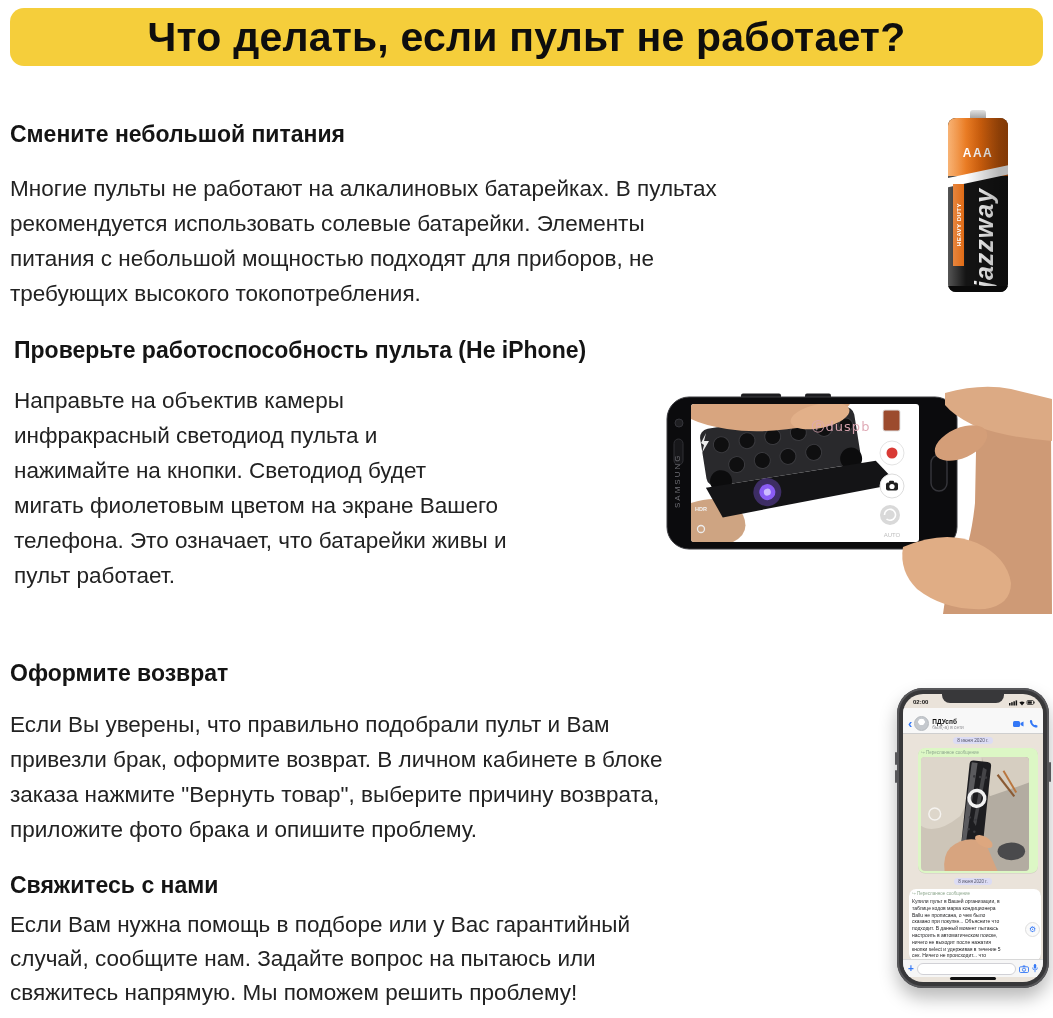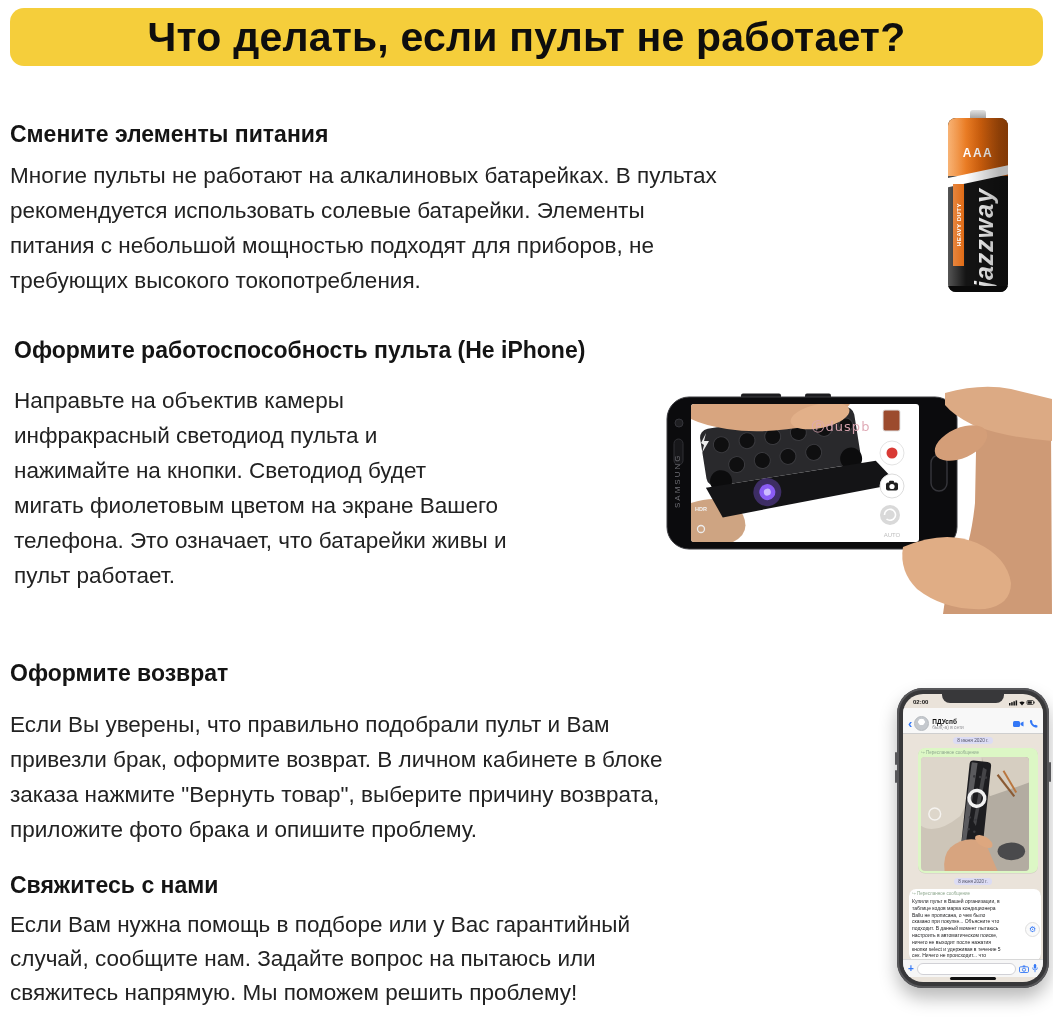--- a/index.html
+++ b/index.html
@@ -14,21 +14,21 @@
     position:absolute;left:10px;top:8px;width:1033px;height:58px;
     background:#F5CE3B;border-radius:14px;display:flex;align-items:center;justify-content:center;
   }
   .banner h1{margin:0;font-size:41px;font-weight:bold;color:#0e0e0e;letter-spacing:.2px;white-space:nowrap;}
 
   
   .sec{position:absolute;}
   .sec h2{margin:0;font-size:23px;font-weight:bold;color:#141414;}
   .sec p{margin:0;font-size:22.5px;line-height:35px;color:#222;white-space:pre-line;}
   #sec1{left:10px;top:121px;width:915px;}
-  #sec1 p{margin-top:10px;}
+  #sec1 p{margin-top:23px;}
   #sec2{left:14px;top:337px;width:650px;}
   #sec2 p{margin-top:19px;}
   #sec3{left:10px;top:660px;width:890px;}
   #sec3 p{margin-top:20px;}
   #sec4{left:10px;top:872px;width:890px;}
   #sec4 p{margin-top:9px;line-height:34px;}
 
   
   .battery{position:absolute;left:925px;top:110px;width:100px;height:186px;margin:0;}
   .batt-tip{position:absolute;left:45px;top:0;width:16px;height:9px;background:linear-gradient(#e2e2e2,#9f9f9f);border-radius:3px 3px 0 0;}
@@ -86,29 +86,29 @@
 </head>
 <body>
 
 <div>
 
   <header class="banner">
     <h1>Что делать, если пульт не работает?</h1>
   </header>
 
   <section class="sec" id="sec1">
-    <h2>Смените элементы питания</h2>
+    <h2>Смените небольшой питания</h2>
     <p>Многие пульты не работают на алкалиновых батарейках. В пультах
 рекомендуется использовать солевые батарейки. Элементы
 питания с небольшой мощностью подходят для приборов, не
 требующих высокого токопотребления.</p>
   </section>
 
   <section class="sec" id="sec2">
-    <h2>Оформите работоспособность пульта (Не iPhone)</h2>
+    <h2>Проверьте работоспособность пульта (Не iPhone)</h2>
     <p>Направьте на объектив камеры
 инфракрасный светодиод пульта и
 нажимайте на кнопки. Светодиод будет
 мигать фиолетовым цветом на экране Вашего
 телефона. Это означает, что батарейки живы и
 пульт работает.</p>
   </section>
 
   <section class="sec" id="sec3">
     <h2>Оформите возврат</h2>

